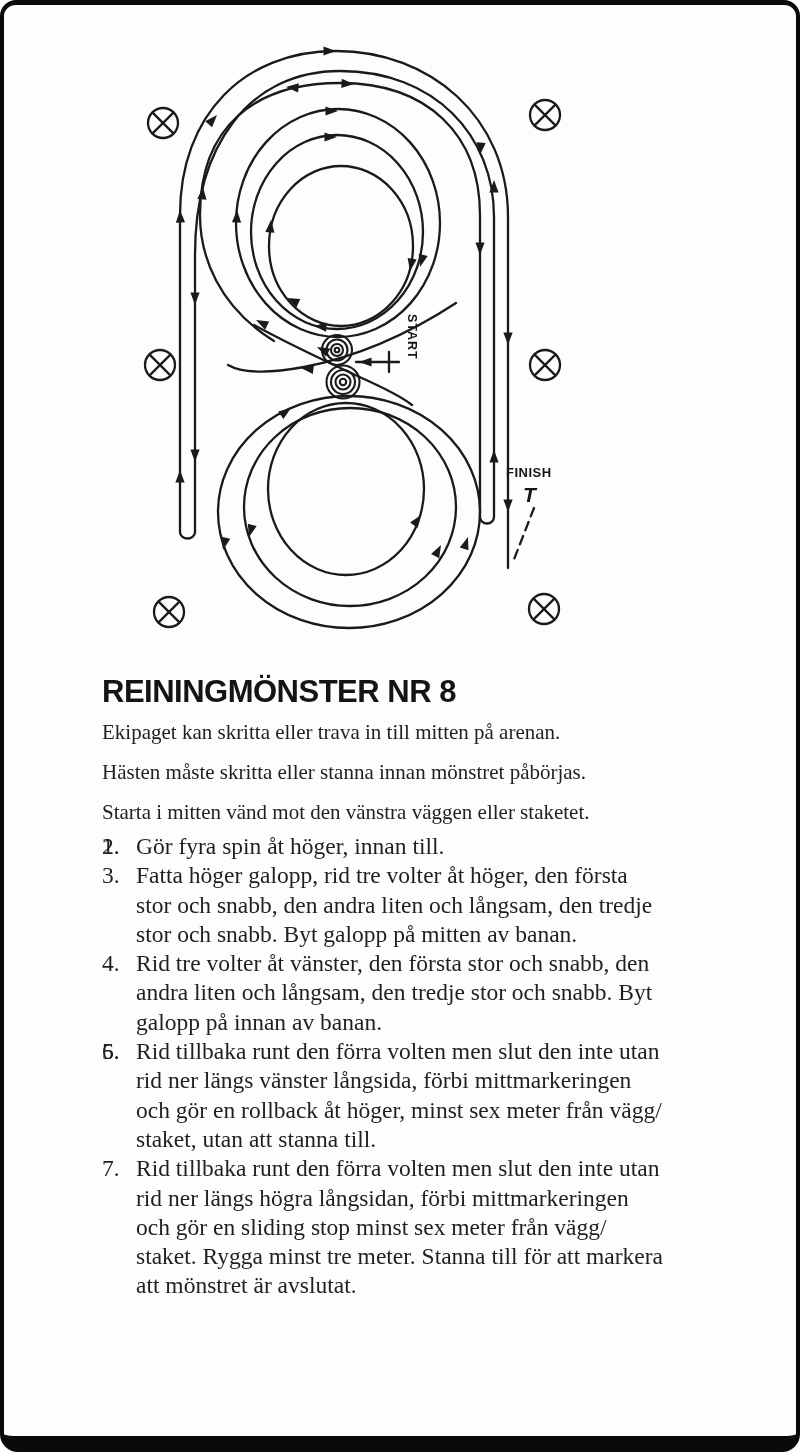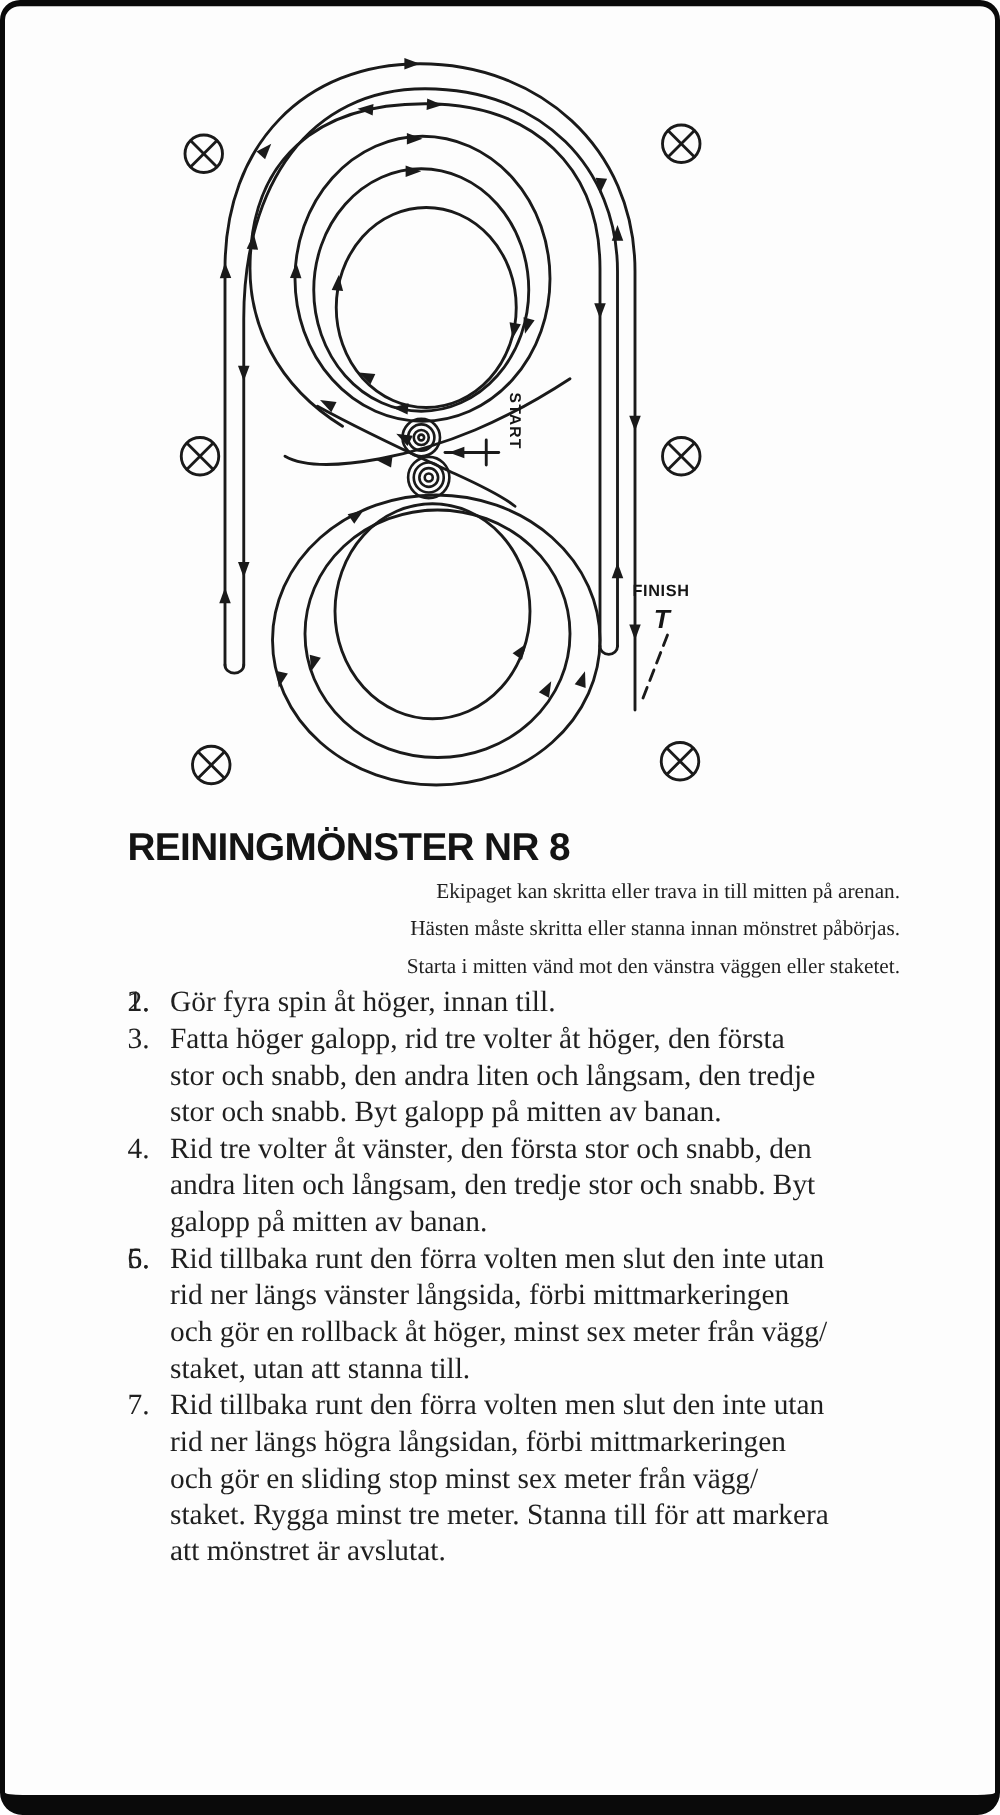--- a/index.html
+++ b/index.html
@@ -16,32 +16,31 @@
     overflow:hidden;
     font-family:"Liberation Serif", serif;
     color:#1f1f1f;
   }
   .diagram{position:absolute;top:0;left:0;width:800px;height:668px;}
   .diagram svg{display:block;}
   .ink{stroke:#1a1a1a;fill:none;stroke-width:2.3;stroke-linecap:round;}
   .ink-thin{stroke:#1a1a1a;fill:none;stroke-width:2.1;stroke-linecap:round;}
   .lbl{font-family:"Liberation Sans", sans-serif;font-weight:bold;fill:#151515;}
   .content{
-    position:absolute;left:98px;top:656px;width:618px;
+    position:absolute;left:98px;top:670px;width:618px;
   }
   h1.title{
     margin:0 0 3px 0;
     font-family:"Liberation Sans", sans-serif;
     font-size:31px;line-height:34px;font-weight:bold;
     letter-spacing:-0.5px;color:#141414;
   }
   .intro{
-    margin:0;font-size:17px;line-height:30px;
+    margin:0;font-size:21px;line-height:40px;
     white-space:pre-line;
-    text-align:right;
   }
   ol.steps{list-style:none;margin:0;padding:0;}
   ol.steps li{
     position:relative;padding-left:34px;
     font-size:23.5px;line-height:29.3px;
     white-space:pre-line;
   }
   ol.steps .num{
     position:absolute;left:0;top:0;white-space:nowrap;
   }
@@ -164,21 +163,21 @@
 Hästen måste skritta eller stanna innan mönstret påbörjas.
 Starta i mitten vänd mot den vänstra väggen eller staketet.</p>
     <ol class="steps">
       <li><span class="num">1.</span></li>
       <li><span class="num">2.</span><span>Gör fyra spin åt höger, innan till.</span></li>
       <li><span class="num">3.</span><span>Fatta höger galopp, rid tre volter åt höger, den första
 stor och snabb, den andra liten och långsam, den tredje
 stor och snabb. Byt galopp på mitten av banan.</span></li>
       <li><span class="num">4.</span><span>Rid tre volter åt vänster, den första stor och snabb, den
 andra liten och långsam, den tredje stor och snabb. Byt
-galopp på mitten av banan.</span></li>
+galopp på innan av banan.</span></li>
       <li><span class="num">5.</span></li>
       <li><span class="num">6.</span><span>Rid tillbaka runt den förra volten men slut den inte utan
 rid ner längs vänster långsida, förbi mittmarkeringen
 och gör en rollback åt höger, minst sex meter från vägg/
 staket, utan att stanna till.</span></li>
       <li><span class="num">7.</span><span>Rid tillbaka runt den förra volten men slut den inte utan
 rid ner längs högra långsidan, förbi mittmarkeringen
 och gör en sliding stop minst sex meter från vägg/
 staket. Rygga minst tre meter. Stanna till för att markera
 att mönstret är avslutat.</span></li>

